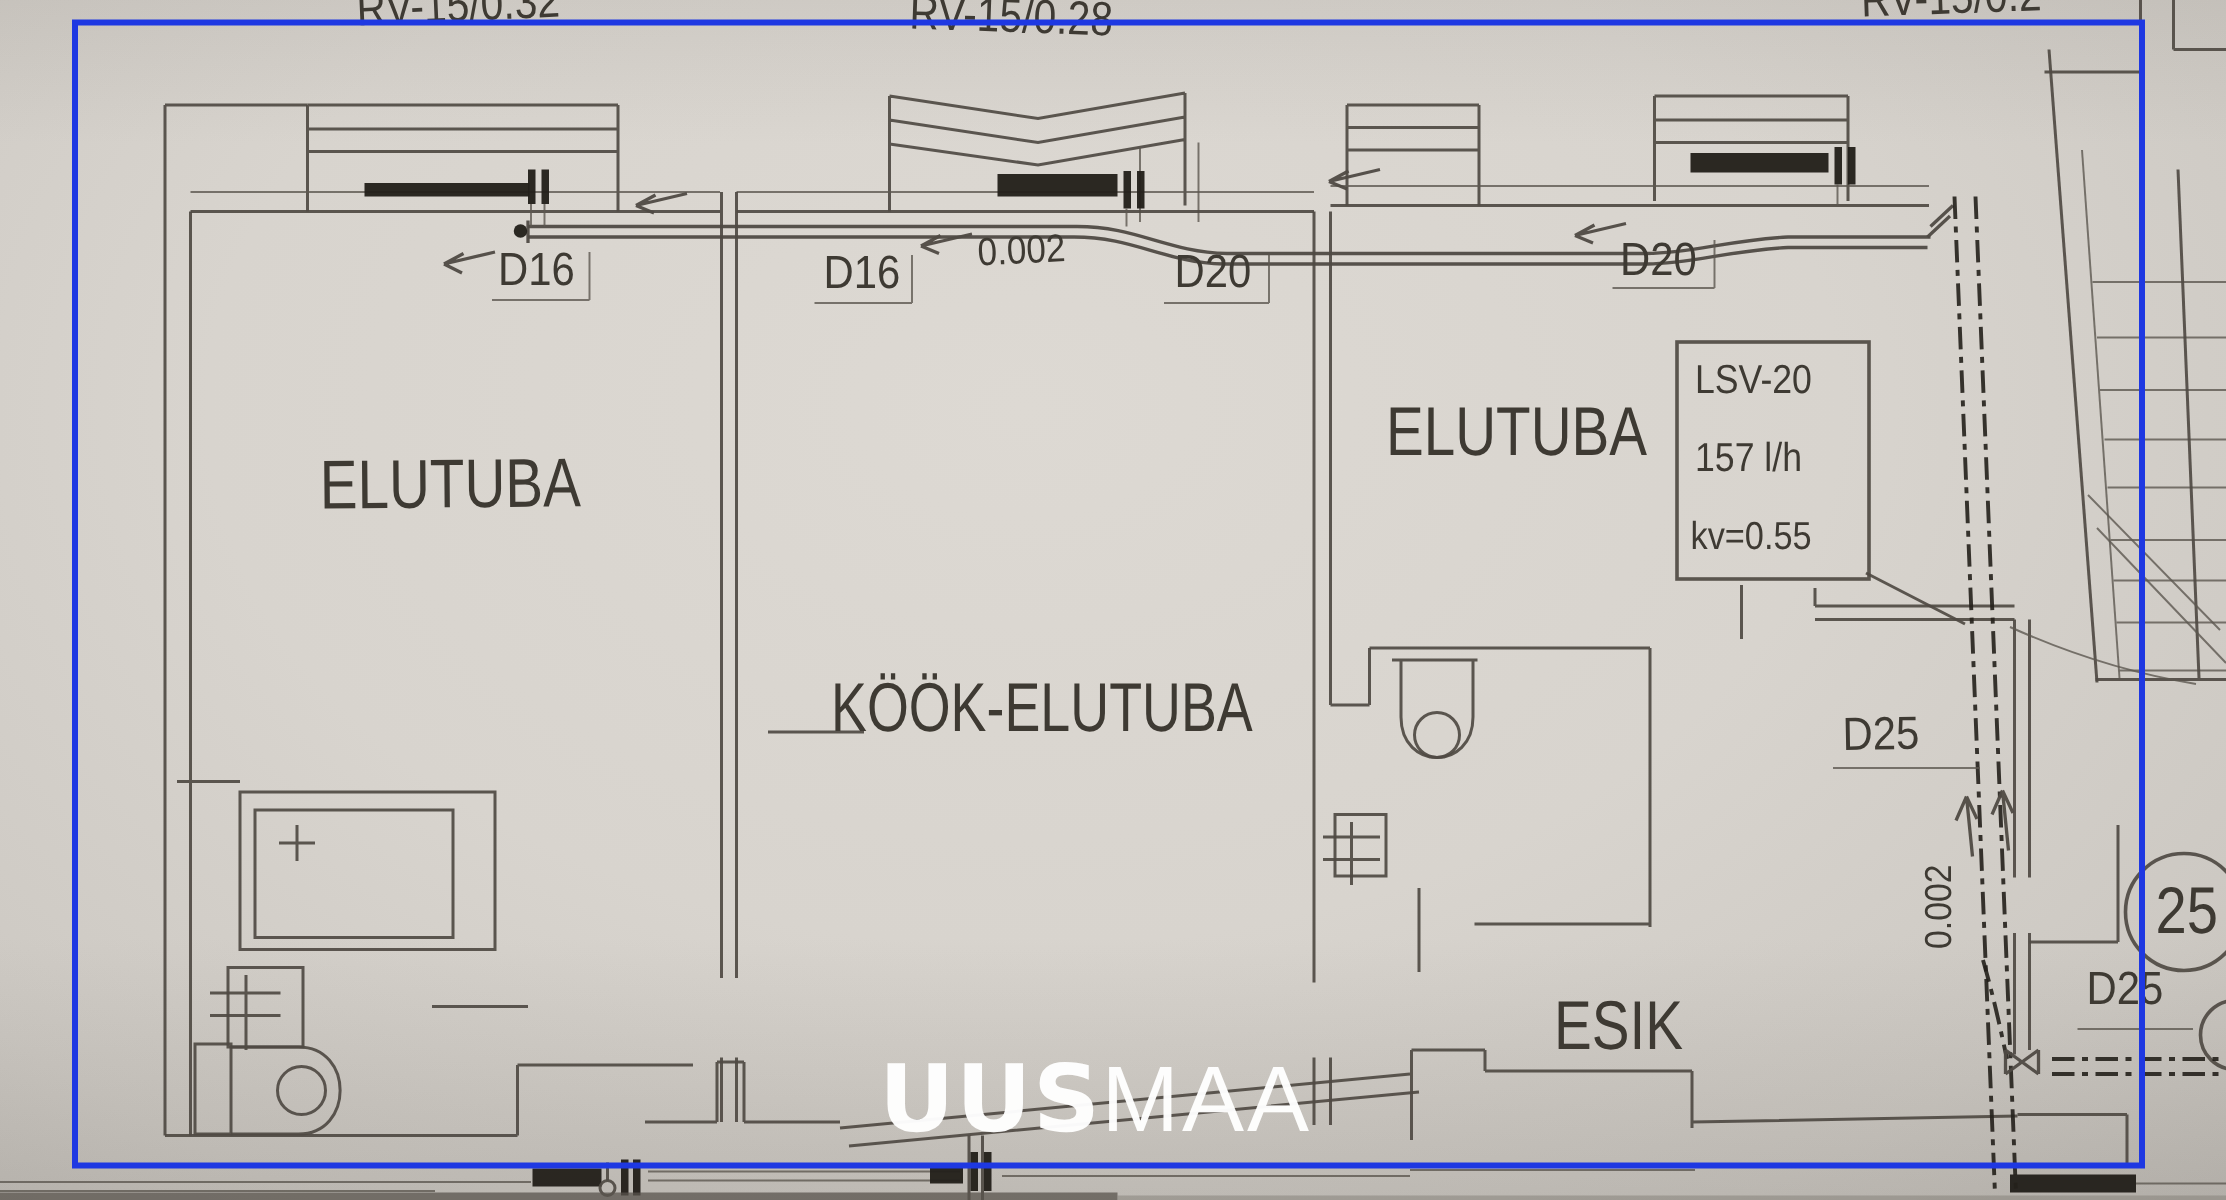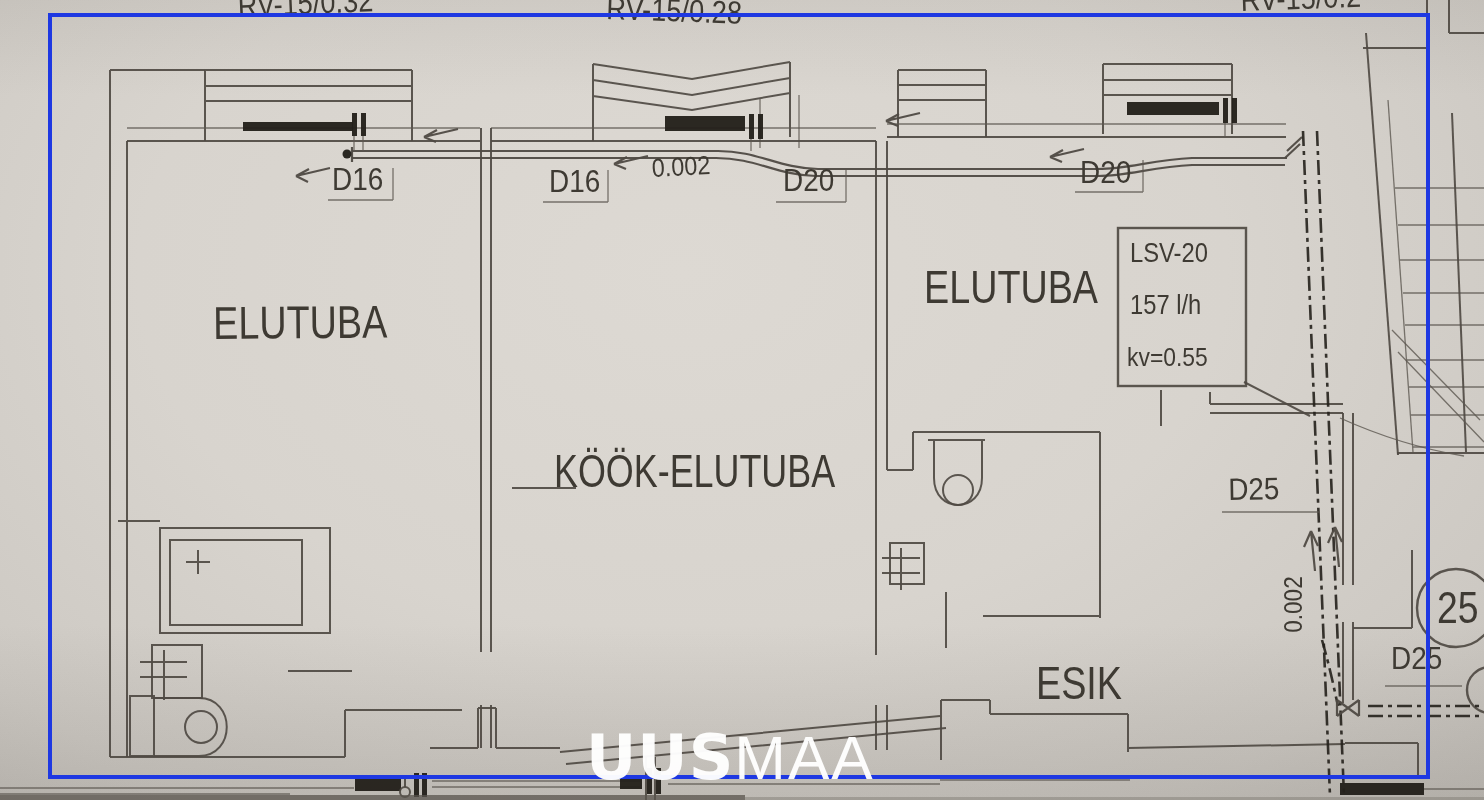--- a/index.html
+++ b/index.html
@@ -24,21 +24,21 @@
   .lbl{
     position:absolute; color:var(--label); white-space:nowrap;
     transform-origin:left top; line-height:1; letter-spacing:0;
   }
   .frame{
     position:absolute; left:48px; top:13px; width:1382px; height:766px;
     border:4px solid var(--frame-blue); box-sizing:border-box; pointer-events:none;
   }
   .wm{
     position:absolute; left:586px; top:702px; color:var(--watermark);
-    font-size:62px; line-height:1; white-space:nowrap; opacity:.97;margin-top:25px;
+    font-size:62px; line-height:1; white-space:nowrap; opacity:.97;
   }
   .wm .b{font-family:"DejaVu Sans",sans-serif; font-weight:700; letter-spacing:1px;}
   .wm .l{font-family:"Liberation Sans",sans-serif; font-weight:400; letter-spacing:2px;}
   .edge-dark{position:absolute; left:0; bottom:0; width:745px; height:5px; background:#59544e; opacity:.75;}
   .edge-dark2{position:absolute; left:745px; bottom:0; width:739px; height:3px; background:#827d76; opacity:.5;}
 </style>
 </head>
 <body>
 
 <div class="page">

